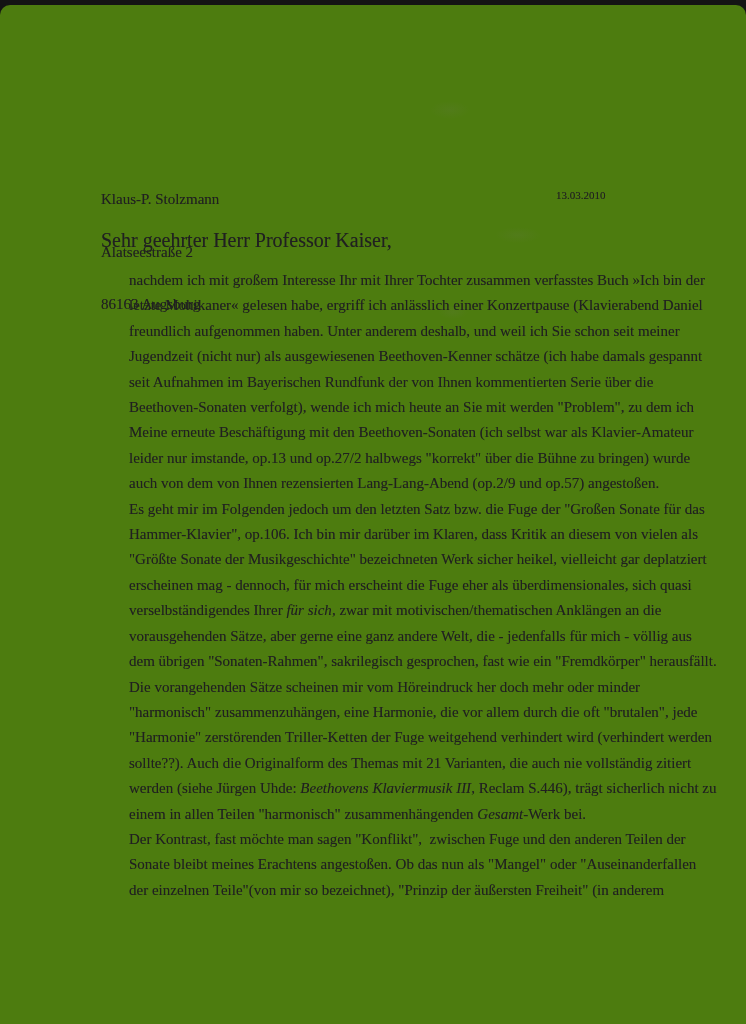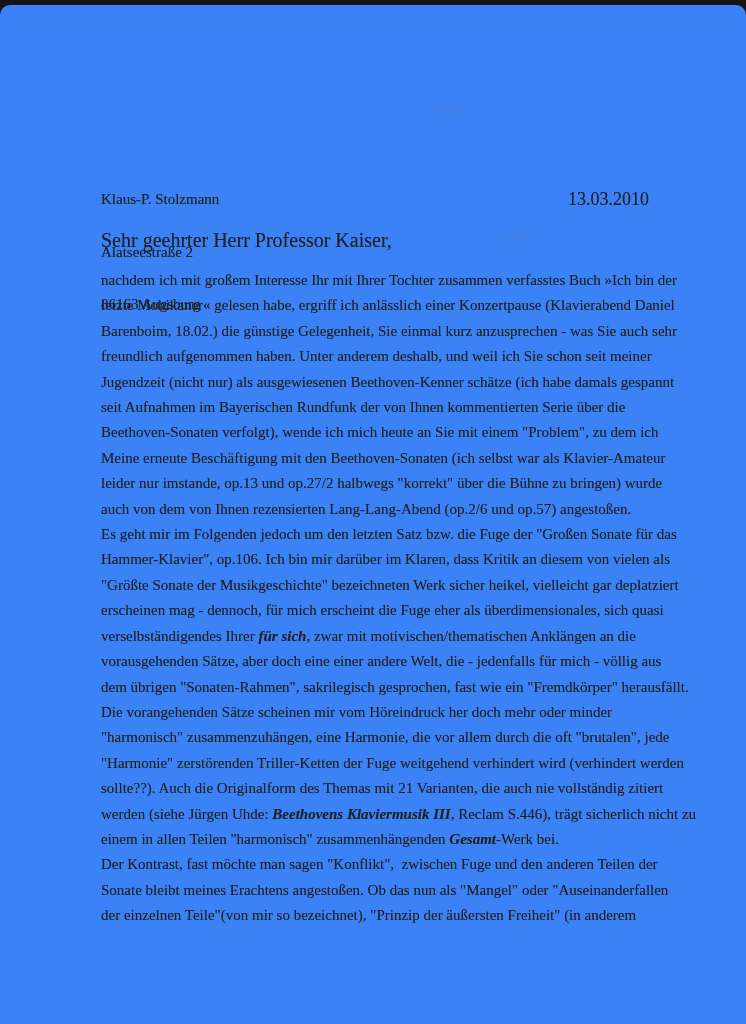--- a/index.html
+++ b/index.html
@@ -9,63 +9,63 @@
     height: 1024px;
     overflow: hidden;
     background: #141414;
   }
   .page {
     position: absolute;
     left: 0;
     top: 5px;
     width: 746px;
     height: 1019px;
-    background: #3b82f6;
+    background: #4d7c0f;
     border-radius: 10px 10px 0 0;
     font-family: "Liberation Serif", "DejaVu Serif", serif;
     color: #202020;
   }
   .ink {
     text-shadow: 0 0 0.6px rgba(40,40,40,0.45);
   }
   .sender {
     position: absolute;
     left: 101px;
     top: 151px;
     font-size: 15px;
     line-height: 17.5px;
     white-space: pre;
   }
   .date {
     position: absolute;
-    left: 568px;
+    left: 556px;
     top: 184px;
-    font-size: 18px;
+    font-size: 11px;
     white-space: pre;
   }
   .salutation {
     position: absolute;
     left: 101px;
     top: 224px;
     font-size: 20px;
     white-space: pre;
   }
   .body-text {
     position: absolute;
     left: 101px;
     top: 263px;
     font-size: 15px;
     line-height: 25.4px;
   }
   .body-text .line {
     white-space: pre;
+    margin-left: 28px;
   }
   .body-text em {
     font-style: italic;
-    font-weight: bold;
   }
   .smudge {
     position: absolute;
     border-radius: 50%;
     background: radial-gradient(closest-side, rgba(120,120,120,0.10), rgba(120,120,120,0));
     pointer-events: none;
   }
   .smudge.s1 { left: 495px; top: 222px; width: 46px; height: 16px; }
   .smudge.s2 { left: 438px; top: 300px; width: 30px; height: 14px; }
   .smudge.s3 { left: 430px; top: 96px;  width: 40px; height: 18px; }
@@ -85,34 +85,33 @@
     <div>86163 Augsburg</div>
   </div>
 
   <div class="date">13.03.2010</div>
 
   <div class="salutation">Sehr geehrter Herr Professor Kaiser,</div>
 
   <div class="body-text">
       <div class="line"><span>nachdem ich mit großem Interesse Ihr mit Ihrer Tochter zusammen verfasstes Buch »Ich bin der</span></div>
       <div class="line"><span>letzte Mohikaner« gelesen habe, ergriff ich anlässlich einer Konzertpause (Klavierabend Daniel</span></div>
-      <div class="line"><span>Barenboim, 18.02.) die günstige Gelegenheit, Sie einmal kurz anzusprechen - was Sie auch sehr</span></div>
       <div class="line"><span>freundlich aufgenommen haben. Unter anderem deshalb, und weil ich Sie schon seit meiner</span></div>
       <div class="line"><span>Jugendzeit (nicht nur) als ausgewiesenen Beethoven-Kenner schätze (ich habe damals gespannt</span></div>
       <div class="line"><span>seit Aufnahmen im Bayerischen Rundfunk der von Ihnen kommentierten Serie über die</span></div>
-      <div class="line"><span>Beethoven-Sonaten verfolgt), wende ich mich heute an Sie mit einem "Problem", zu dem ich</span></div>
+      <div class="line"><span>Beethoven-Sonaten verfolgt), wende ich mich heute an Sie mit werden "Problem", zu dem ich</span></div>
       <div class="line"><span>Meine erneute Beschäftigung mit den Beethoven-Sonaten (ich selbst war als Klavier-Amateur</span></div>
       <div class="line"><span>leider nur imstande, op.13 und op.27/2 halbwegs "korrekt" über die Bühne zu bringen) wurde</span></div>
-      <div class="line"><span>auch von dem von Ihnen rezensierten Lang-Lang-Abend (op.2/6 und op.57) angestoßen.</span></div>
+      <div class="line"><span>auch von dem von Ihnen rezensierten Lang-Lang-Abend (op.2/9 und op.57) angestoßen.</span></div>
       <div class="line"><span>Es geht mir im Folgenden jedoch um den letzten Satz bzw. die Fuge der "Großen Sonate für das</span></div>
       <div class="line"><span>Hammer-Klavier", op.106. Ich bin mir darüber im Klaren, dass Kritik an diesem von vielen als</span></div>
       <div class="line"><span>"Größte Sonate der Musikgeschichte" bezeichneten Werk sicher heikel, vielleicht gar deplatziert</span></div>
       <div class="line"><span>erscheinen mag - dennoch, für mich erscheint die Fuge eher als überdimensionales, sich quasi</span></div>
       <div class="line"><span>verselbständigendes Ihrer </span><em>für sich</em><span>, zwar mit motivischen/thematischen Anklängen an die</span></div>
-      <div class="line"><span>vorausgehenden Sätze, aber doch eine einer andere Welt, die - jedenfalls für mich - völlig aus</span></div>
+      <div class="line"><span>vorausgehenden Sätze, aber gerne eine ganz andere Welt, die - jedenfalls für mich - völlig aus</span></div>
       <div class="line"><span>dem übrigen "Sonaten-Rahmen", sakrilegisch gesprochen, fast wie ein "Fremdkörper" herausfällt.</span></div>
       <div class="line"><span>Die vorangehenden Sätze scheinen mir vom Höreindruck her doch mehr oder minder</span></div>
       <div class="line"><span>"harmonisch" zusammenzuhängen, eine Harmonie, die vor allem durch die oft "brutalen", jede</span></div>
       <div class="line"><span>"Harmonie" zerstörenden Triller-Ketten der Fuge weitgehend verhindert wird (verhindert werden</span></div>
       <div class="line"><span>sollte??). Auch die Originalform des Themas mit 21 Varianten, die auch nie vollständig zitiert</span></div>
       <div class="line"><span>werden (siehe Jürgen Uhde: </span><em>Beethovens Klaviermusik III</em><span>, Reclam S.446), trägt sicherlich nicht zu</span></div>
       <div class="line"><span>einem in allen Teilen "harmonisch" zusammenhängenden </span><em>Gesamt</em><span>-Werk bei.</span></div>
       <div class="line"><span>Der Kontrast, fast möchte man sagen "Konflikt",  zwischen Fuge und den anderen Teilen der</span></div>
       <div class="line"><span>Sonate bleibt meines Erachtens angestoßen. Ob das nun als "Mangel" oder "Auseinanderfallen</span></div>
       <div class="line"><span>der einzelnen Teile"(von mir so bezeichnet), "Prinzip der äußersten Freiheit" (in anderem</span></div>

